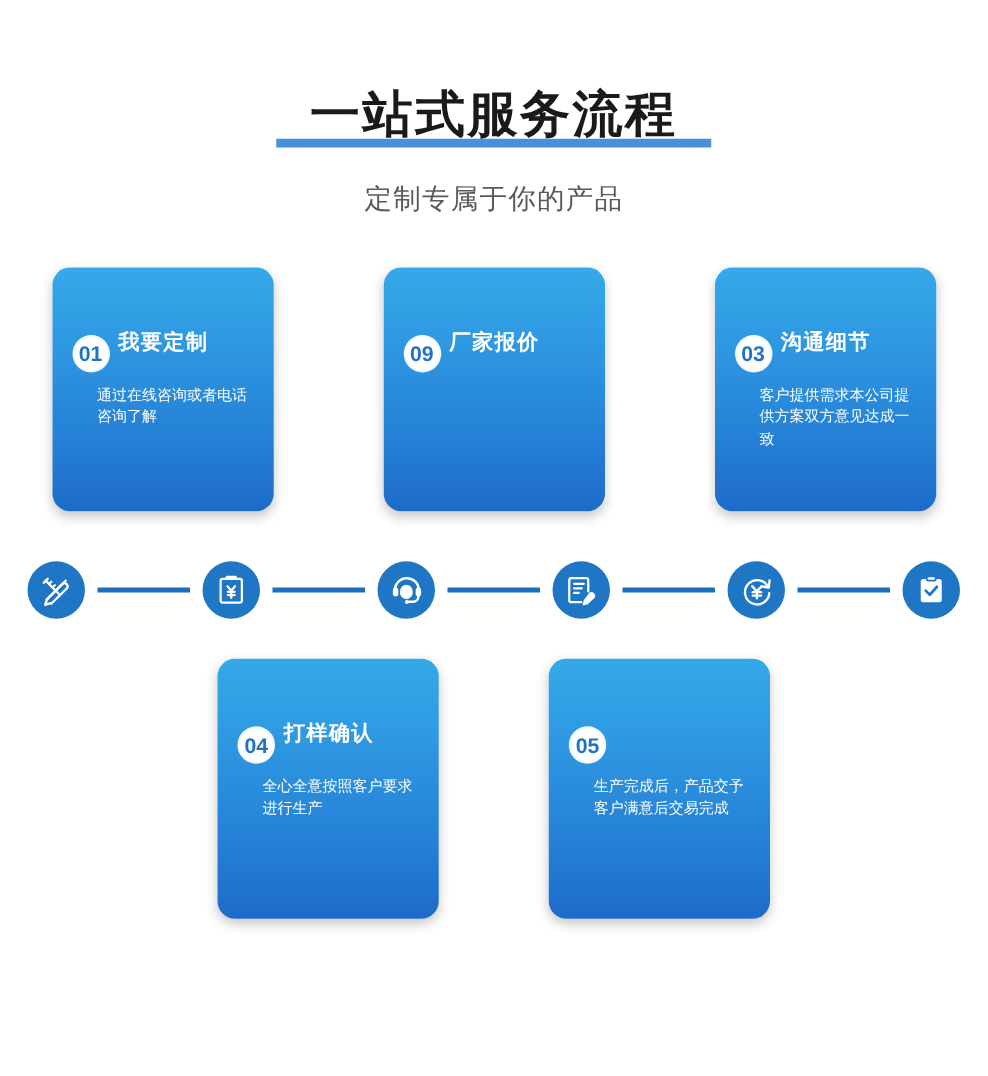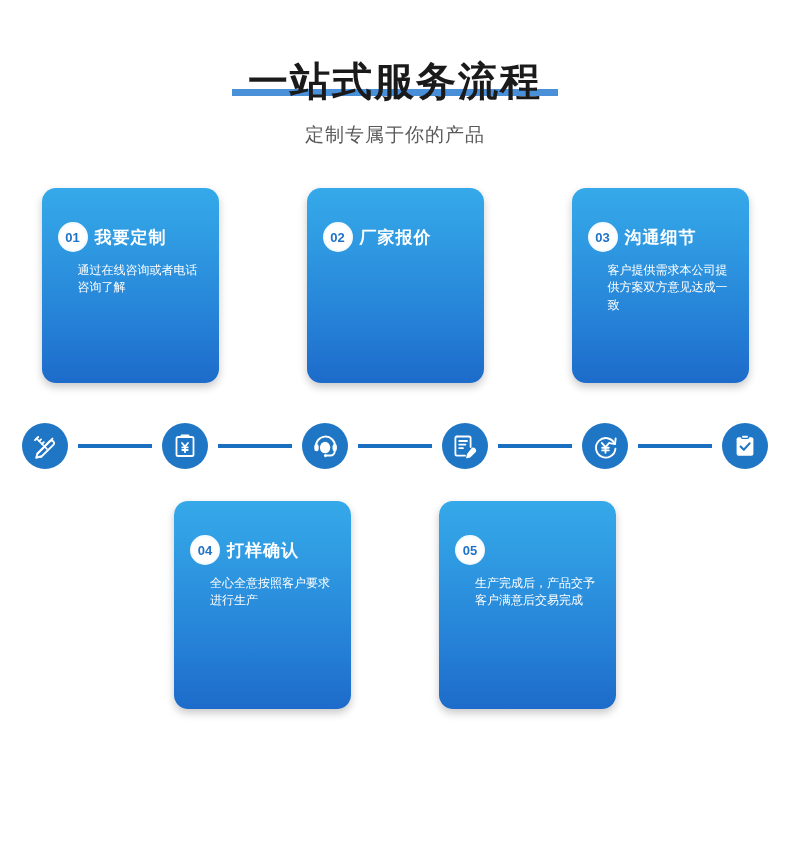--- a/index.html
+++ b/index.html
@@ -37,25 +37,25 @@
     z-index: 0;
   }
   .page-title {
     position: relative;
     z-index: 1;
     font-size: 40px;
     font-weight: bold;
     color: #1a1a1a;
     letter-spacing: 2px;
     line-height: 1.15;
-    margin: 0;
+    margin: 11px;
   }
   .page-subtitle {
     margin: 18px 0 0 0;
-    font-size: 19px;
+    font-size: 22px;
     color: #5a5a5a;
     letter-spacing: 1px;
   }
 
   
   .cards-row {
     display: flex;
     justify-content: center;
     gap: 88px;
     margin-top: 40px;
@@ -83,26 +83,27 @@
     padding-left: 4px;
   }
   .badge {
     flex: 0 0 auto;
     width: 26px;
     height: 26px;
     border-radius: 50%;
     background: #ffffff;
     box-shadow: 0 0 0 2px rgba(255,255,255,0.95);
     color: #1e72c8;
-    font-size: 13px;
+    font-size: 17px;
     font-weight: bold;
     display: flex;
     align-items: center;
     justify-content: center;
     line-height: 1;
+    margin-top: 20px;
   }
   .card-title {
     font-size: 17px;
     font-weight: bold;
     letter-spacing: 1px;
     white-space: nowrap;
   }
   .card-body {
     margin-top: 12px;
     padding-left: 22px;
@@ -155,21 +156,21 @@
   <div class="card h-top">
     <div class="card-head">
       <div class="badge">01</div>
       <div class="card-title">我要定制</div>
     </div>
     <div class="card-body">通过在线咨询或者电话咨询了解</div>
   </div>
 
   <div class="card h-top">
     <div class="card-head">
-      <div class="badge">02</div>
+      <div class="badge">09</div>
       <div class="card-title">厂家报价</div>
     </div>
   </div>
 
   <div class="card h-top">
     <div class="card-head">
       <div class="badge">03</div>
       <div class="card-title">沟通细节</div>
     </div>
     <div class="card-body">客户提供需求本公司提供方案双方意见达成一致</div>

